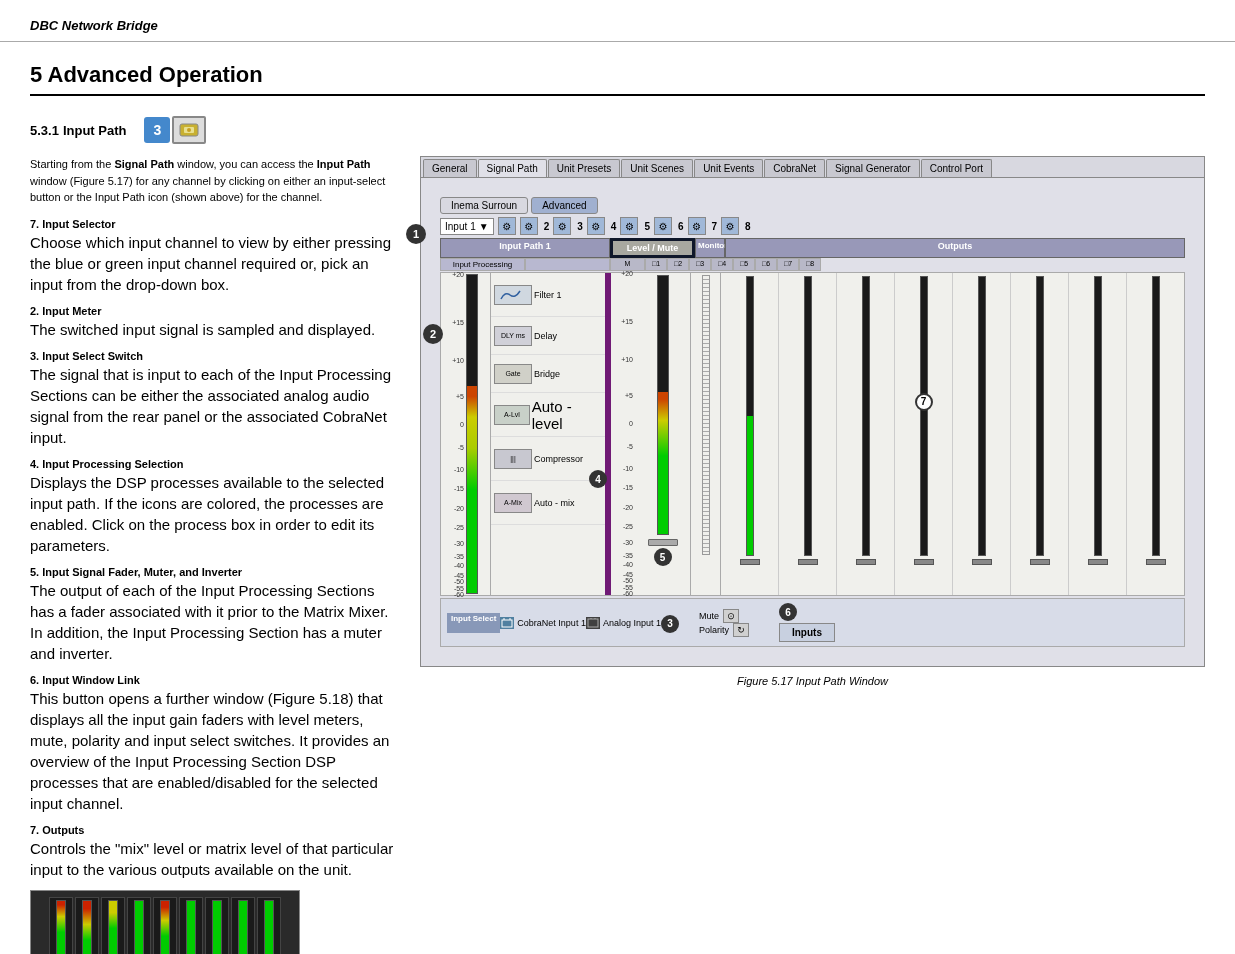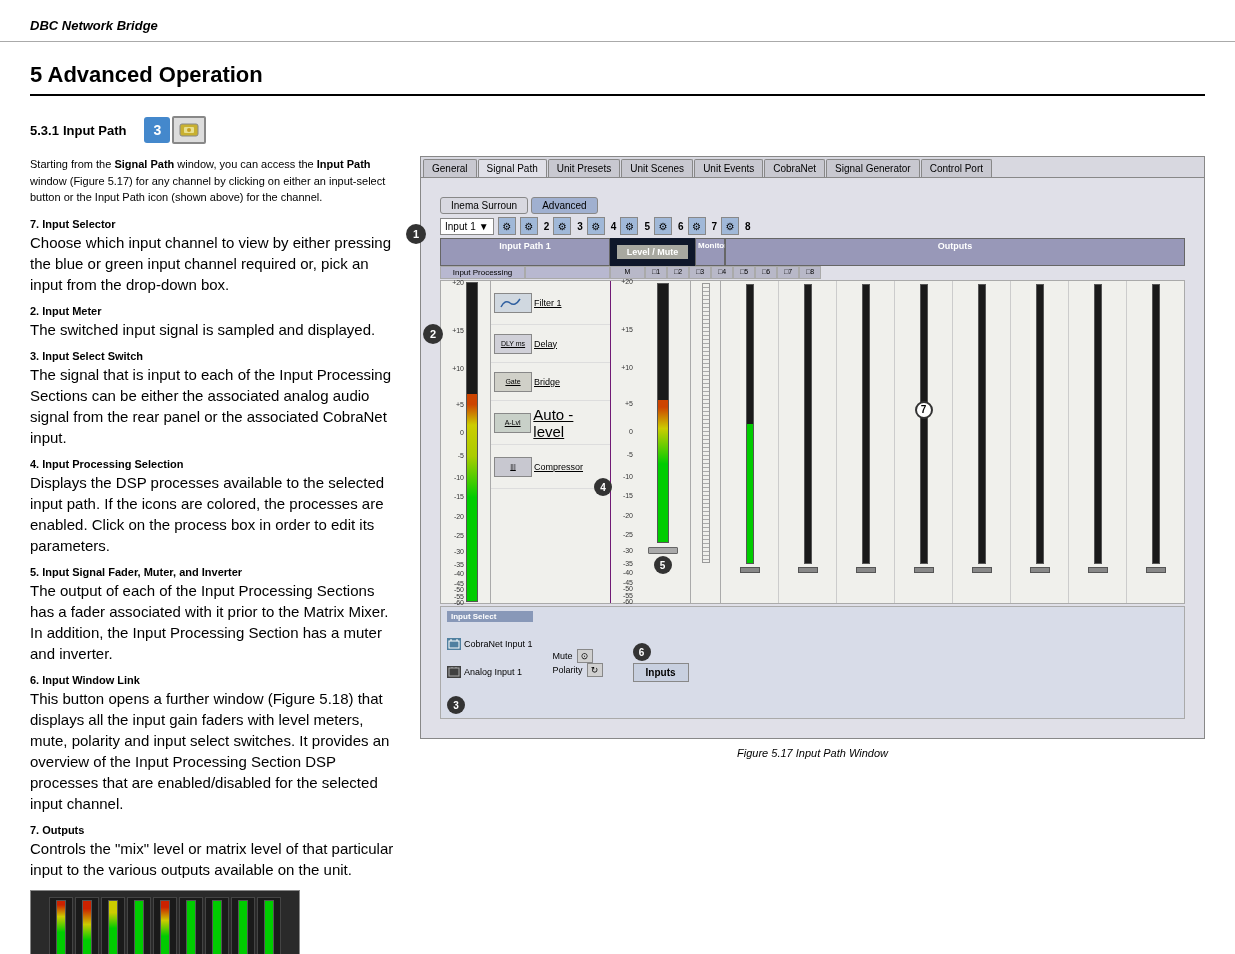--- a/index.html
+++ b/index.html
@@ -382,21 +382,21 @@
             <div style="width:18px; height:18px; background:#a0b8d8; border:1px solid #888; display:flex; align-items:center; justify-content:center; font-size:10px; cursor:pointer;">⚙</div>
             <div style="font-size:10px; font-weight:bold; margin-left:2px;">6</div>
             <div style="width:18px; height:18px; background:#a0b8d8; border:1px solid #888; display:flex; align-items:center; justify-content:center; font-size:10px; cursor:pointer;">⚙</div>
             <div style="font-size:10px; font-weight:bold; margin-left:2px;">7</div>
             <div style="width:18px; height:18px; background:#a0b8d8; border:1px solid #888; display:flex; align-items:center; justify-content:center; font-size:10px; cursor:pointer;">⚙</div>
             <div style="font-size:10px; font-weight:bold; margin-left:2px;">8</div>
           </div>
 
           <div style="display:flex; font-size:9px; font-weight:bold; margin-bottom:0;">
             <div style="width:170px; background:#9898b8; color:white; text-align:center; padding:2px; border:1px solid #666;">Input Path 1</div>
-            <div style="width:85px; background:#a8a8a0; color:white; text-align:center; padding:2px; border:7px solid #0f172a;">Level / Mute</div>
+            <div style="width:85px; background:#a8a8a0; color:white; text-align:center; padding:2px; border:3px solid #0f172a;">Level / Mute</div>
             <div style="width:30px; background:#9898b8; color:white; text-align:center; padding:2px; border:1px solid #666; font-size:8px;">Monitor</div>
             <div style="flex:1; background:#9898b8; color:white; text-align:center; padding:2px; border:1px solid #666;">Outputs</div>
           </div>
 
           <div style="display:flex; font-size:8px; margin-bottom:1px;">
             <div style="width:85px; background:#b8b8d0; text-align:center; padding:1px; border:1px solid #aaa;">Input Processing</div>
             <div style="width:85px; background:#b8b8d0; text-align:center; padding:1px; border:1px solid #aaa;"></div>
             <div style="width:35px; background:#b8b8c8; text-align:center; padding:1px; border:1px solid #aaa; font-size:7px;">M</div>
             <div style="width:22px; background:#b8b8c8; text-align:center; padding:1px; border:1px solid #aaa; font-size:7px;">□1</div>
             <div style="width:22px; background:#b8b8c8; text-align:center; padding:1px; border:1px solid #aaa; font-size:7px;">□2</div>
@@ -431,21 +431,21 @@
                   <div style="position:absolute; top:98%; right:2px; transform:translateY(-50%);">-55</div>
                   <div style="position:absolute; top:100%; right:2px; transform:translateY(-50%);">-60</div>
                 </div>
 
                 <div style="width:12px; height:100%; background:#1a1a1a; border:1px solid #555; position:relative;">
                   <div style="position:absolute; bottom:0; width:100%; height:65%; background:linear-gradient(to top, #00cc00 0%, #00cc00 50%, #aacc00 70%, #cccc00 85%, #cc4400 95%);"></div>
                 </div>
               </div>
             </div>
 
-            <div style="width:120px; border-right:1px solid #701a75;text-decoration:underline;">
+            <div style="width:120px; border-right:6px solid #701a75;">
 
               <div style="display:flex; align-items:center; gap:2px; padding:2px 3px; border-bottom:1px solid #ddd; height:44px;">
                 <div style="width:38px; height:20px; border:1px solid #888; background:#d0d8e0; display:flex; align-items:center; justify-content:center; font-size:8px; cursor:pointer;">
                   <svg width="30" height="16" viewBox="0 0 30 16">
                       <path d="M3,12 Q7,4 12,8 Q17,12 22,4" stroke="#3060a0" fill="none" stroke-width="1.5"></path>
                     </svg>
                 </div>
                 <span style="font-size:9px;">Filter 1</span>
               </div>
 
@@ -464,20 +464,24 @@
                 <span style="font-size:15px;">Auto - level</span>
               </div>
 
               <div style="position:relative; display:flex; align-items:center; gap:2px; padding:2px 3px; border-bottom:1px solid #ddd; height:44px;">
                 <div style="width:38px; height:20px; border:1px solid #888; background:#c8c8d0; display:flex; align-items:center; justify-content:center; font-size:7px; cursor:pointer;">|||</div>
                 <span style="font-size:9px;">Compressor</span>
 
                 <div style="position:absolute; right:-2px; bottom:-8px; width:18px; height:18px; background:#333; color:white; border-radius:50%; font-size:10px; font-weight:bold; display:flex; align-items:center; justify-content:center; z-index:5;">4</div>
               </div>
 
+              <div style="display:flex; align-items:center; gap:2px; padding:2px 3px; border-bottom:1px solid #ddd; height:44px;">
+                <div style="width:38px; height:20px; border:1px solid #888; background:#d0c8d0; display:flex; align-items:center; justify-content:center; font-size:7px; cursor:pointer;">A-Mix</div>
+                <span style="font-size:9px;">Auto - mix</span>
+              </div>
 
             </div>
 
             <div style="width:80px; border-right:1px solid #aaa; position:relative;">
               <div style="display:flex; height:320px;">
                 <div style="width:24px; position:relative; font-size:7px; color:#333;">
                   <div style="position:absolute; top:0%; right:2px; transform:translateY(-50%);">+20</div>
                   <div style="position:absolute; top:15%; right:2px; transform:translateY(-50%);">+15</div>
                   <div style="position:absolute; top:27%; right:2px; transform:translateY(-50%);">+10</div>
                   <div style="position:absolute; top:38%; right:2px; transform:translateY(-50%);">+5</div>
@@ -575,21 +579,21 @@
                 <div style="width:8px; height:280px; background:#1a1a1a; border:1px solid #555; position:relative; margin-top:2px;">
                   <div style="position:absolute; bottom:0; width:100%; height:0%; background:#00cc00;"></div>
                 </div>
                 <div style="width:20px; height:6px; background:#888; border:1px solid #555; margin-top:3px; cursor:pointer;"></div>
               </div>
             </div>
 
           </div>
 
           <div style="background:#d8dce8; border:1px solid #aaa; padding:4px 6px; margin-top:2px; display:flex; align-items:center; gap:10px;">
-            <div style="display:flex; flex-direction:column; gap:16px;">
+            <div style="display:flex; flex-direction:row; gap:0;">
               <div style="background:#8898b8; color:white; font-size:8px; font-weight:bold; padding:1px 4px;">Input Select</div>
 
               <div style="display:flex; align-items:center; gap:3px; font-size:9px;">
                 <div style="width:14px; height:12px; background:#5080a0; display:flex; align-items:center; justify-content:center;">
                   <svg width="12" height="10" viewBox="0 0 12 10">
                       <rect x="1" y="2" width="10" height="7" fill="none" stroke="white" stroke-width="1"></rect>
                       <line x1="3" y1="0" x2="3" y2="2" stroke="white" stroke-width="1"></line>
                       <line x1="9" y1="0" x2="9" y2="2" stroke="white" stroke-width="1"></line>
                     </svg>
                 </div>

